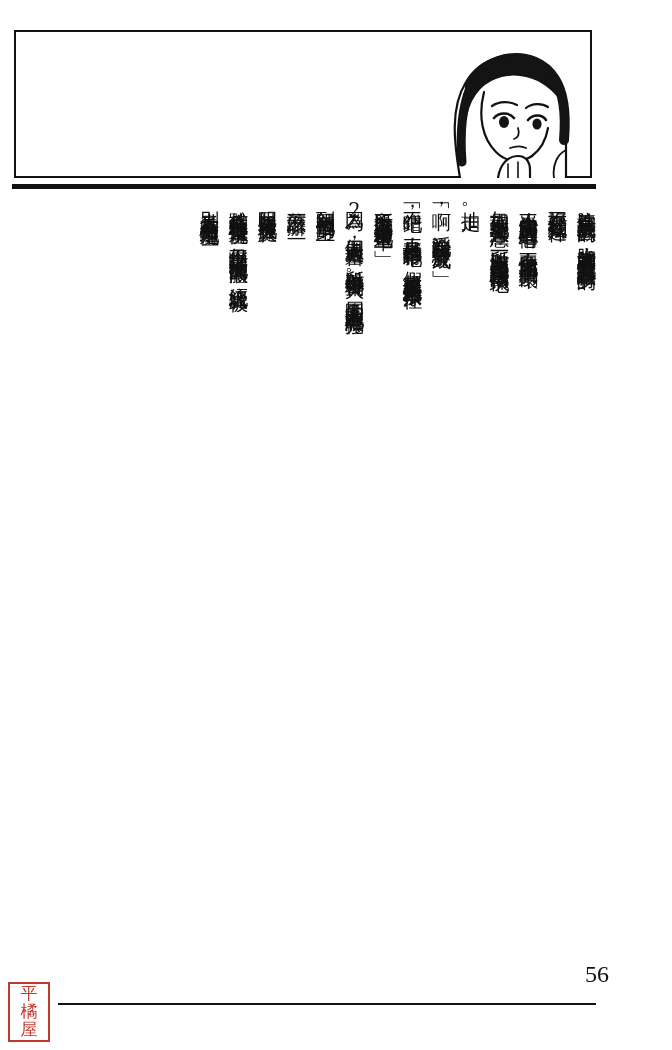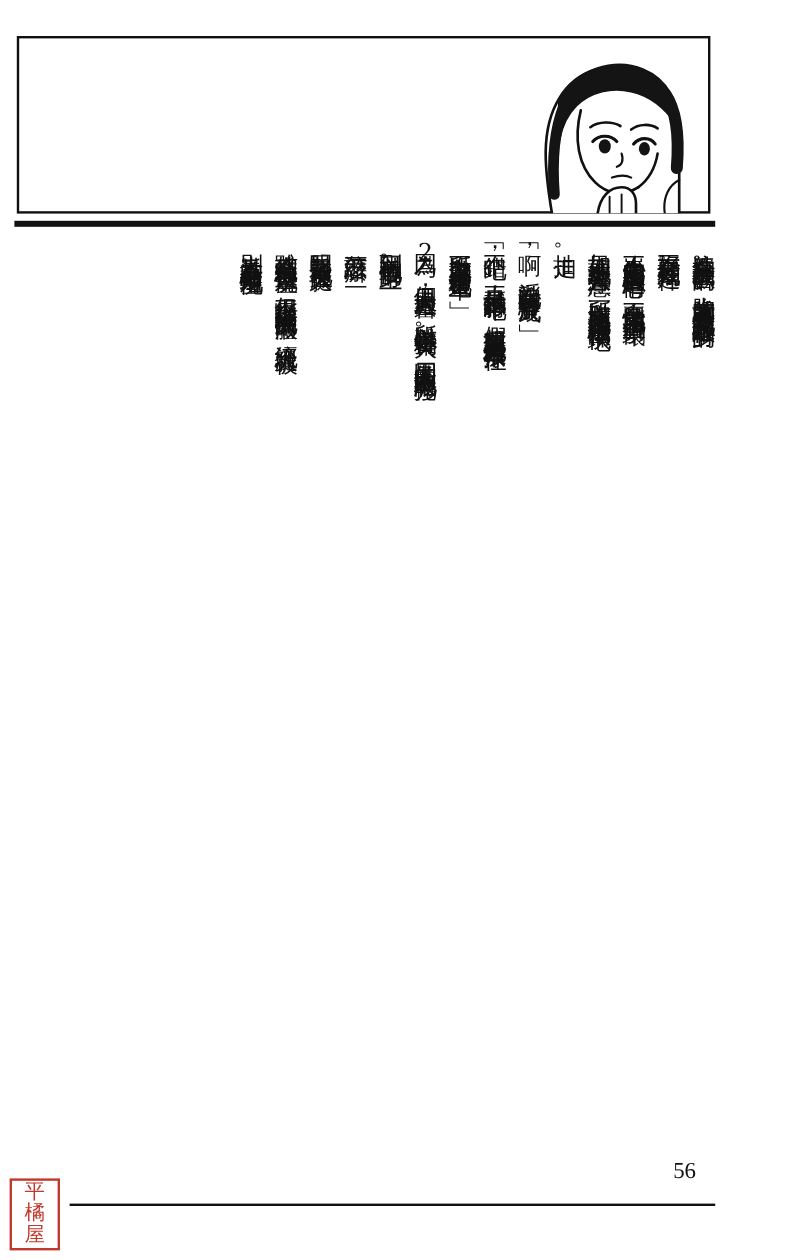--- a/index.html
+++ b/index.html
@@ -78,24 +78,24 @@
     color: #111111;
     width: 29px;
     height: 756px;
     white-space: nowrap;
     overflow: visible;
   }
 
   
   #page-number {
     position: absolute;
-    right: 92px;
+    right: 63px;
     bottom: 62px;
     font-family: "Liberation Serif", serif;
-    font-size: 19px;
+    font-size: 24px;
     color: #111111;
   }
 
   
   #bottom-rule {
     position: absolute;
     left: 58px;
     bottom: 45px;
     width: 538px;
     height: 2px;

